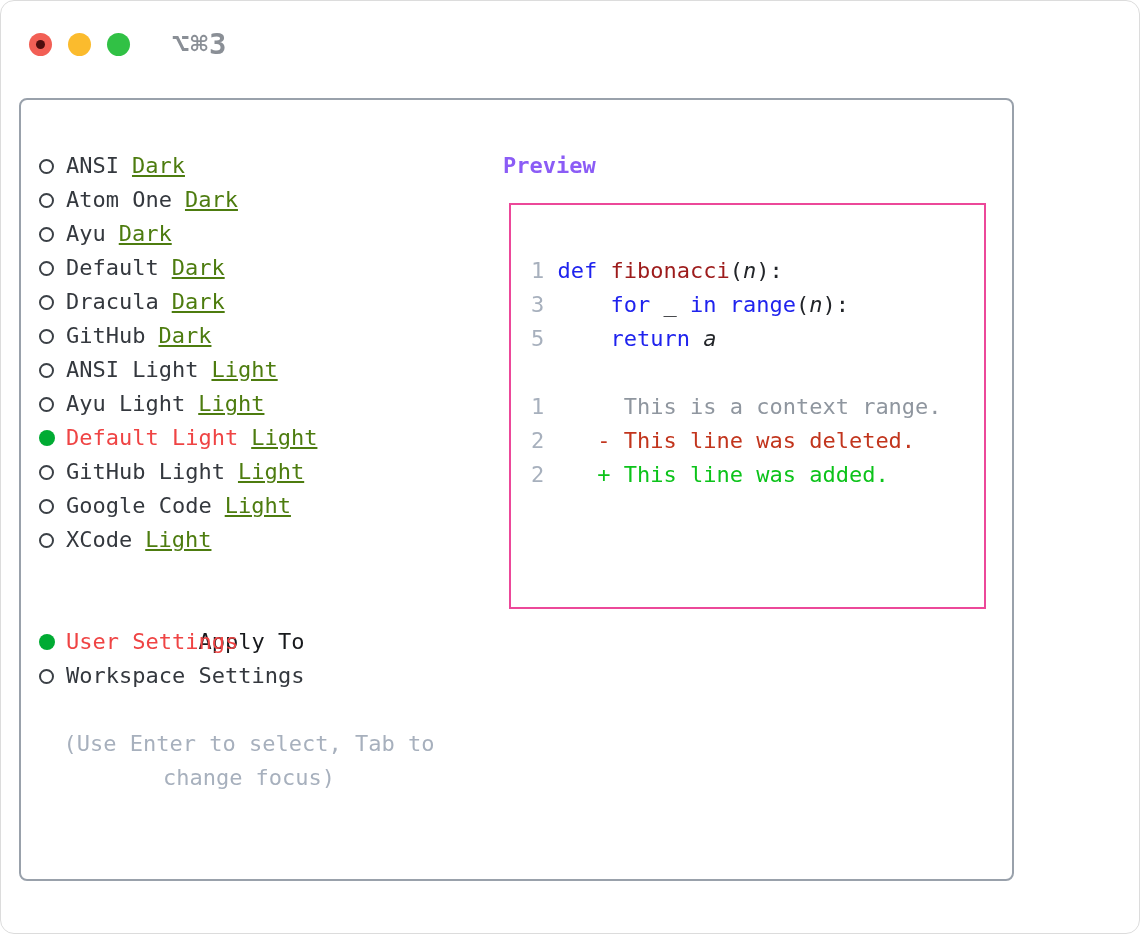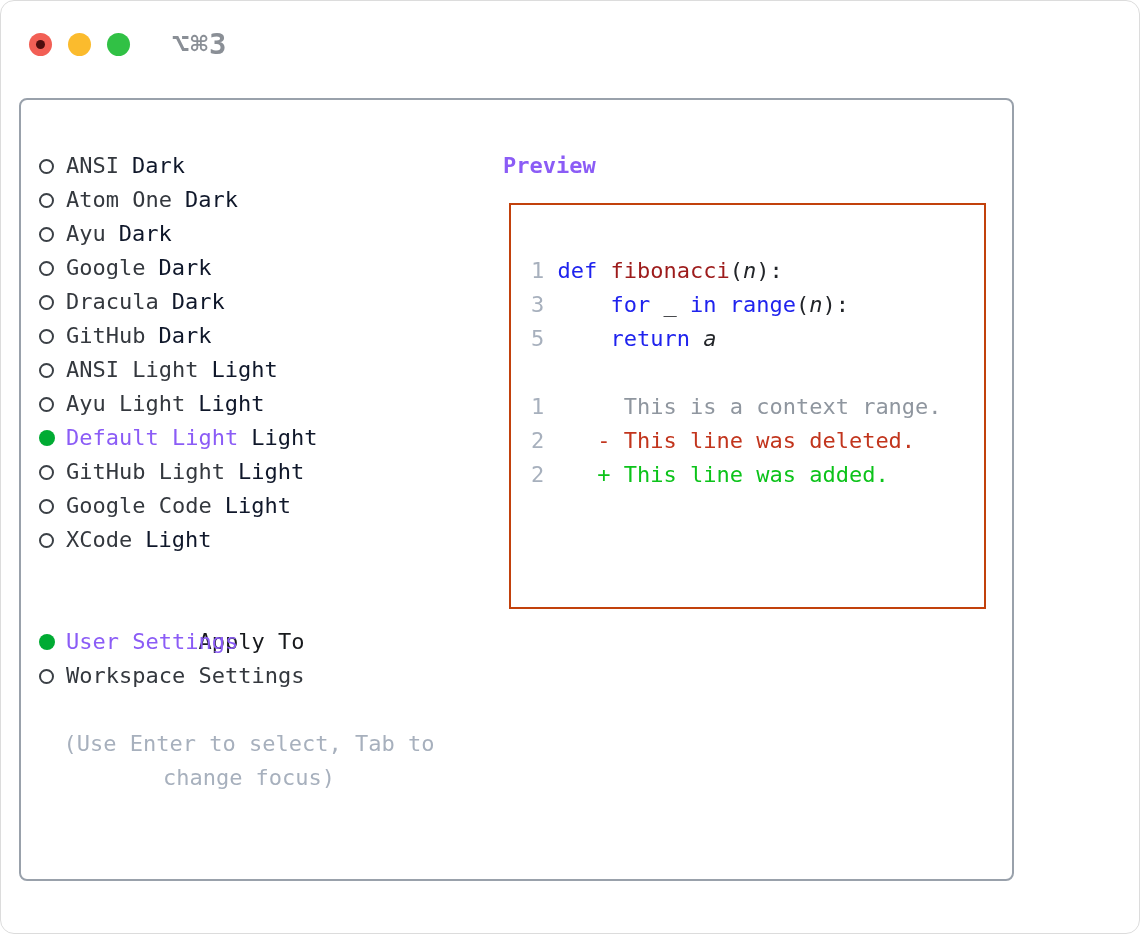--- a/index.html
+++ b/index.html
@@ -24,30 +24,30 @@
   }
   .left-col{position:absolute;left:18px;top:49px;font-size:22px;line-height:34px;color:#34383e;}
   .row{height:34px;white-space:pre;}
   .gutter{display:inline-block;width:27px;}
   .prompt{font-weight:bold;color:#17191c;}
   .hdr{font-weight:bold;color:#17191c;}
   .subhdr{color:#17191c;}
   .radio{display:inline-block;width:15px;height:15px;box-sizing:border-box;border:2.5px solid #3b4046;border-radius:50%;vertical-align:-1px;}
   .radio.on{width:16px;height:16px;border:none;background:#00ab33;}
   .nm{color:#34383e;}
-  .nm.sel{color:#8b5cf6;}
-  .vr{color:#0f172a;margin-left:13px;}
+  .nm.sel{color:#ef4444;}
+  .vr{color:#4d7c0f;margin-left:13px;text-decoration:underline;}
   .apply-block{margin-top:34px;}
   .hint{margin-top:34px;color:#a7b0bd;width:420px;white-space:normal;text-align:center;}
   
   .right-col{position:absolute;left:482px;top:49px;font-size:22px;line-height:34px;}
   .preview-title{font-weight:bold;color:#8b5cf6;height:34px;}
   .preview-box{
     margin-top:20px;margin-left:6px;width:477px;height:406px;box-sizing:border-box;
-    border:2px solid #c2410c;background:#ffffff;
+    border:2px solid #ec4899;background:#ffffff;
     padding:49px 0 0 20px;overflow:hidden;
   }
   .cl{height:34px;white-space:pre;font-size:22px;line-height:34px;}
   .tk-num{color:#a7b0bd;}
   .tk-kw{color:#1f23ee;}
   .tk-fn{color:#9d1b1b;}
   .tk-pl{color:#222529;}
   .tk-var{color:#222529;font-style:italic;}
   .tk-ctx{color:#8f969f;}
   .tk-del{color:#c2351d;}
@@ -65,21 +65,21 @@
     <span class="shortcut">⌥⌘3</span>
   </div>
 
   <div class="panel">
 
     <div class="left-col">
       <div>
           <div class="row"><span class="gutter"><span class="radio"></span></span><span class="nm">ANSI</span><span class="vr">Dark</span></div>
           <div class="row"><span class="gutter"><span class="radio"></span></span><span class="nm">Atom One</span><span class="vr">Dark</span></div>
           <div class="row"><span class="gutter"><span class="radio"></span></span><span class="nm">Ayu</span><span class="vr">Dark</span></div>
-          <div class="row"><span class="gutter"><span class="radio"></span></span><span class="nm">Google</span><span class="vr">Dark</span></div>
+          <div class="row"><span class="gutter"><span class="radio"></span></span><span class="nm">Default</span><span class="vr">Dark</span></div>
           <div class="row"><span class="gutter"><span class="radio"></span></span><span class="nm">Dracula</span><span class="vr">Dark</span></div>
           <div class="row"><span class="gutter"><span class="radio"></span></span><span class="nm">GitHub</span><span class="vr">Dark</span></div>
           <div class="row"><span class="gutter"><span class="radio"></span></span><span class="nm">ANSI Light</span><span class="vr">Light</span></div>
           <div class="row"><span class="gutter"><span class="radio"></span></span><span class="nm">Ayu Light</span><span class="vr">Light</span></div>
           <div class="row"><span class="gutter"><span class="radio on"></span></span><span class="nm sel">Default Light</span><span class="vr">Light</span></div>
           <div class="row"><span class="gutter"><span class="radio"></span></span><span class="nm">GitHub Light</span><span class="vr">Light</span></div>
           <div class="row"><span class="gutter"><span class="radio"></span></span><span class="nm">Google Code</span><span class="vr">Light</span></div>
           <div class="row"><span class="gutter"><span class="radio"></span></span><span class="nm">XCode</span><span class="vr">Light</span></div>
         </div>
 

